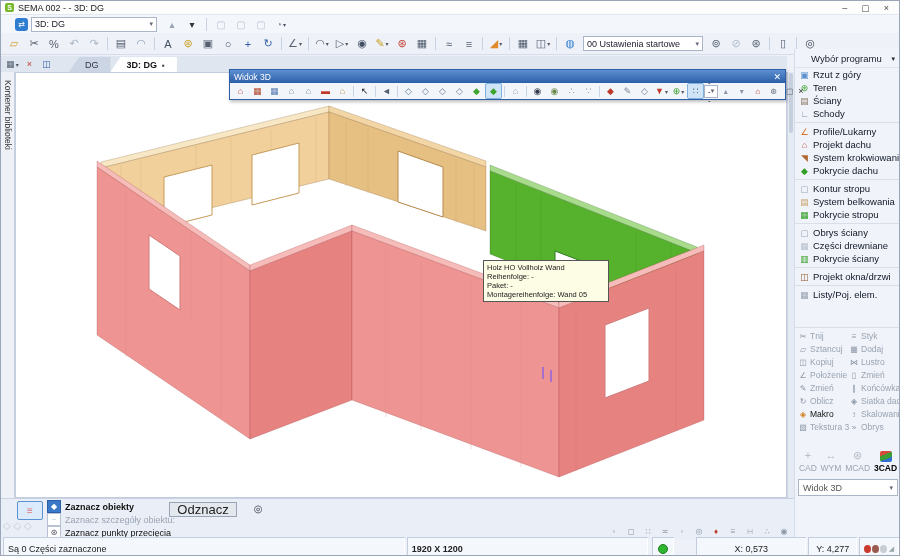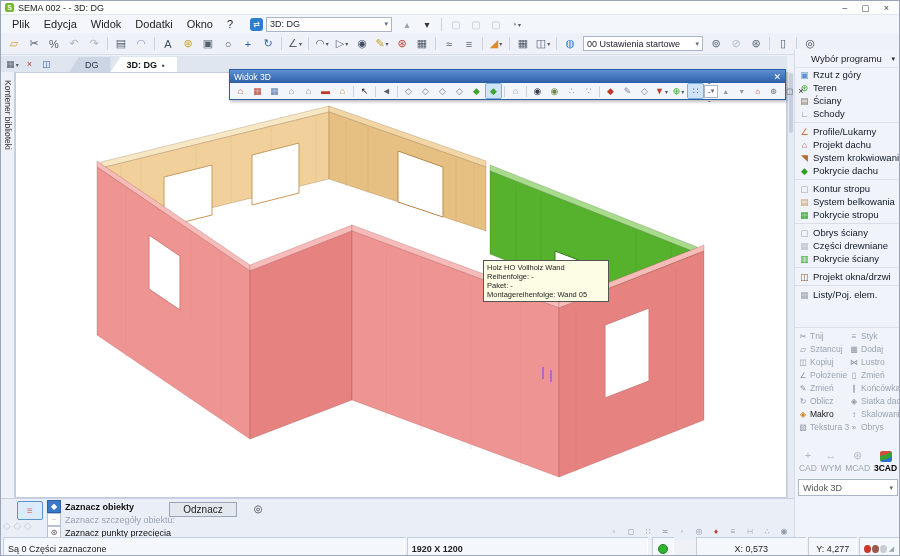--- a/index.html
+++ b/index.html
@@ -103,21 +103,21 @@
   .selrows{position:absolute;left:46px;top:1px;}
   .selrow{display:flex;align-items:center;gap:4px;height:13px;}
   .rowico{width:12px;height:11px;border:1px solid #b9c2d2;background:#fff;font-size:8px;display:inline-flex;
           align-items:center;justify-content:center;color:#445;}
   .rowico.blue{background:#3a78c8;color:#fff;border-color:#2d5fa8;}
   .selrow .lbl{font-size:9px;color:#111;}
   .selrow .lbl.b{font-weight:bold;}
   .selrow.disabled .lbl{color:#9aa4b2;}
   .selrow.disabled .rowico{color:#b5bdca;}
   .odznacz{position:absolute;left:168px;top:3px;width:66px;height:13px;background:#e3e7ee;
-           border:1px solid #9aa4b4;font-size:10px;display:flex;align-items:center;justify-content:center;color:#222;}
+           border:1px solid #9aa4b4;font-size:13px;display:flex;align-items:center;justify-content:center;color:#222;}
   .maglens{position:absolute;left:248px;top:2px;width:18px;height:15px;font-size:10px;display:flex;
            align-items:center;justify-content:center;color:#334;}
   .snaprow{position:absolute;left:606px;top:26px;display:flex;gap:3px;}
   .snaprow .ico{width:12px;height:11px;font-size:8px;color:#8b96a6;}
   
   .statusbar{position:absolute;left:0;top:539px;width:900px;height:17px;background:#eef1f7;display:flex;
              align-items:center;box-sizing:border-box;padding:1px 2px;gap:2px;}
   .sfield{height:13px;background:#f4f7fc;box-shadow:inset 1px 1px 0 #c3cdde, inset -1px -1px 0 #ffffff;
           font-size:9px;display:flex;align-items:center;padding:12px 5px;color:#222;box-sizing:border-box;}
   .f1{width:416px;}
@@ -143,23 +143,20 @@
     <span class="appicon">S</span>
     <span class="apptitle">SEMA 002 - - 3D: DG</span>
     <span class="winbtns">
       <span class="winbtn">–</span>
       <span class="winbtn">▢</span>
       <span class="winbtn">×</span>
     </span>
   </div>
 
   <div class="menubar">
-    <span>
-      
-    <span class="menu-item bold">Plik</span><span class="menu-item bold">Edycja</span><span class="menu-item bold">Widok</span><span class="menu-item bold">Dodatki</span><span class="menu-item bold">Okno</span><span class="menu-item bold">?</span></span>
     <span class="tvicon">⇄</span>
     <span class="combo viewcombo">
       <span>3D: DG</span>
       <span class="car">▾</span>
     </span>
     <span class="mb-icons">
 
     <span class="ico" style="color: rgb(154, 164, 180);">▴</span>
         <span class="ico" style="color: rgb(51, 51, 51);">▾</span>
         <span class="tsep"></span>

